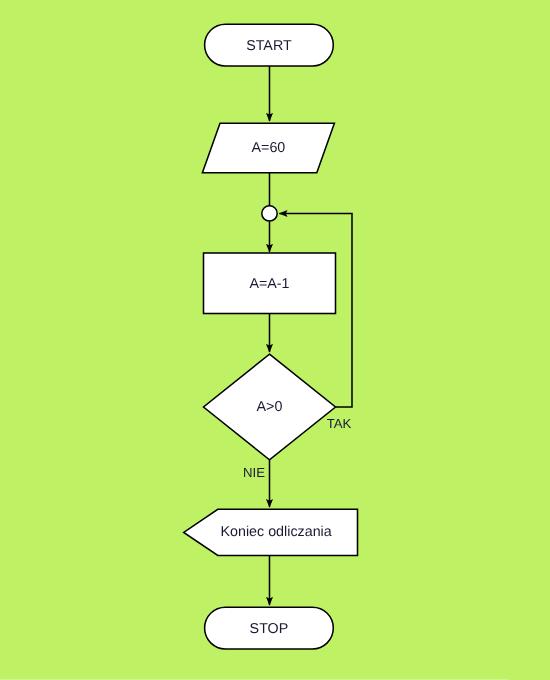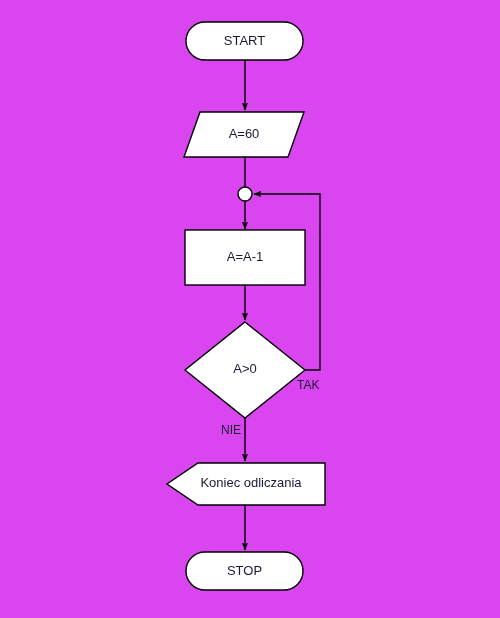--- a/index.html
+++ b/index.html
@@ -11,21 +11,21 @@
     width: 500px;
     height: 618px;
     background: #faf6ef;
     font-family: "Liberation Sans", sans-serif;
     overflow: hidden;
   }
   #flowchart-canvas {
     position: relative;
     width: 500px;
     height: 618px;
-    background: #d946ef;
+    background: #bef264;
   }
   #flowchart-svg {
     position: absolute;
     top: 0;
     left: 0;
     width: 500px;
     height: 618px;
     display: block;
   }
   .node-shape {

